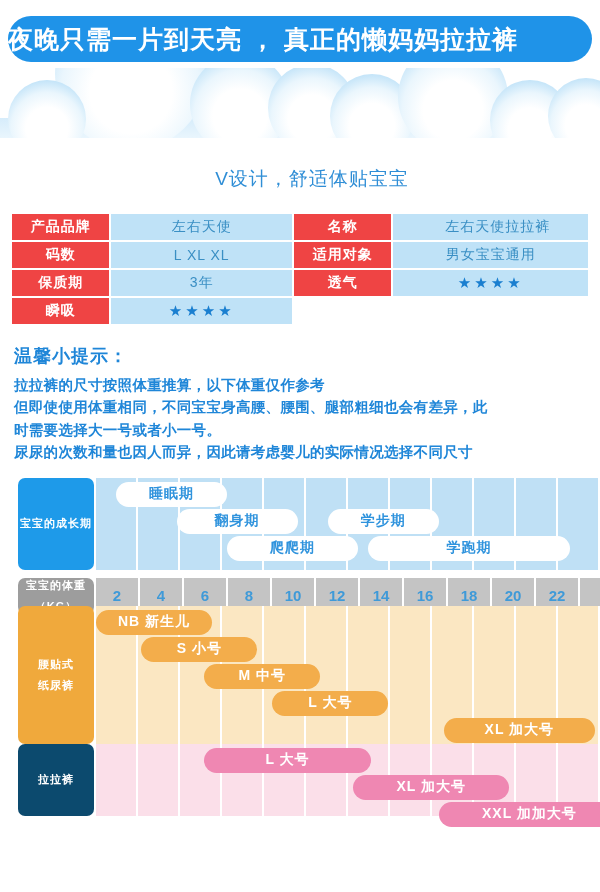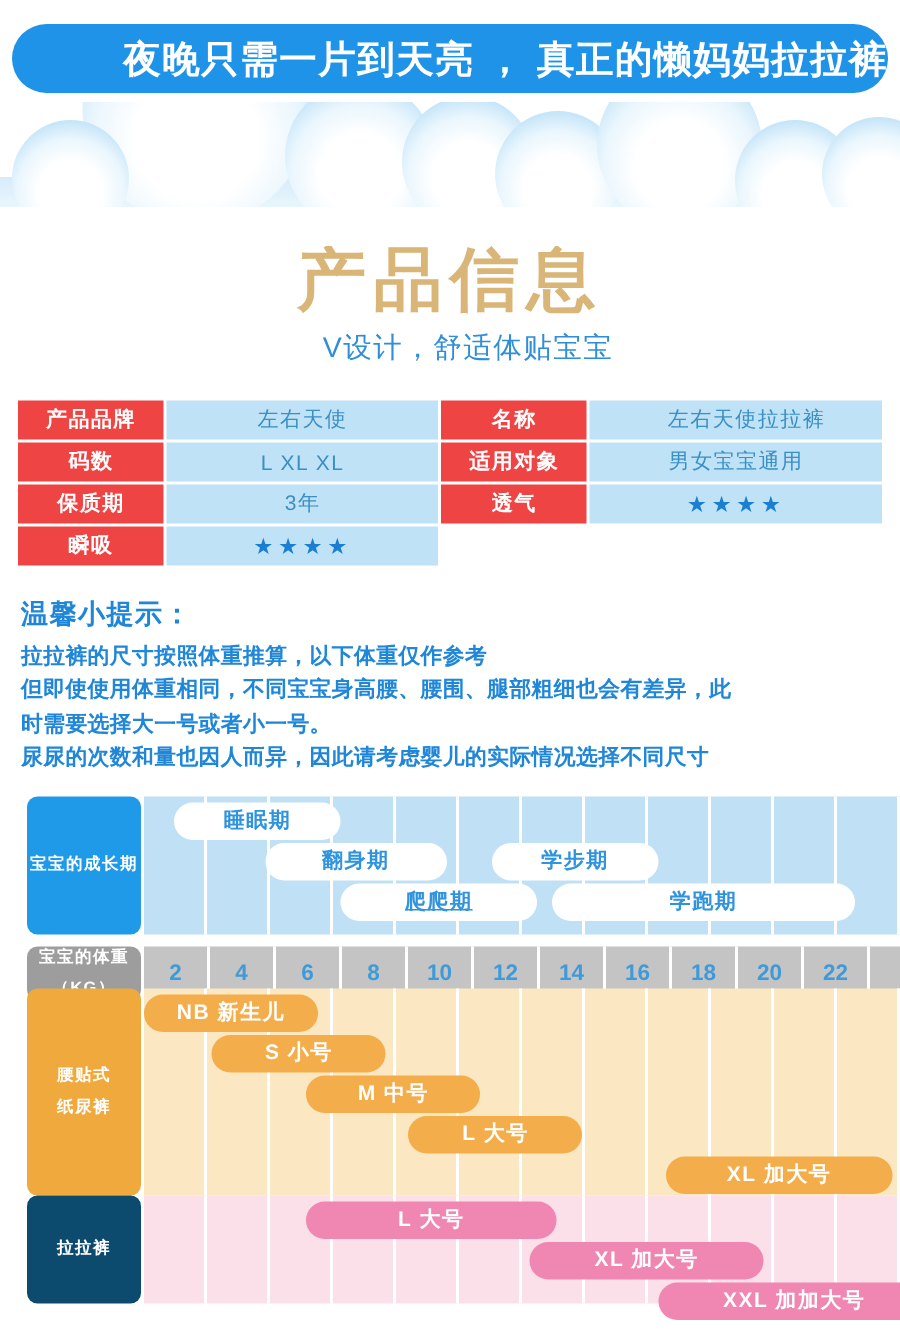--- a/index.html
+++ b/index.html
@@ -18,21 +18,21 @@
   
   .header-wrap {
     padding: 16px 8px 0 8px;
   }
   .header-banner {
     background: #1f93e8;
     border-radius: 28px;
     height: 46px;
     display: flex;
     align-items: center;
-    justify-content: flex-end;
+    justify-content: flex-start;
   }
   .header-banner-text {
     color: #ffffff;
     font-size: 25px;
     font-weight: bold;
     letter-spacing: 1px;
     white-space: nowrap;
   }
 
   
@@ -255,21 +255,20 @@
   <div class="puff p3"></div>
   <div class="puff p4"></div>
   <div class="puff p5"></div>
   <div class="puff p6"></div>
   <div class="puff p7"></div>
   <div class="puff p8"></div>
   <div class="cloud-white"></div>
 </div>
 
 <div class="title-block">
-  <div class="main-title">产品信息</div>
   <div class="sub-title">V设计，舒适体贴宝宝</div>
 </div>
 
 <table class="info-table">
   <tbody>
       <tr>
         <td class="cell-label" style="width: 17.5%;">产品品牌</td>
         <td class="cell-value" style="width: 32.5%;">左右天使</td>
         <td class="cell-label" style="width: 17.5%;">名称</td>
         <td class="cell-value" style="width: 32.5%; padding-left: 14px;">左右天使拉拉裤</td>
@@ -327,21 +326,21 @@
         </div>
         <div class="pill pill-growth" style="left: 4%; width: 22%; top: 4px;">
           <span>睡眠期</span>
         </div>
         <div class="pill pill-growth" style="left: 16%; width: 24%; top: 31px;">
           <span>翻身期</span>
         </div>
         <div class="pill pill-growth" style="left: 46%; width: 22%; top: 31px;">
           <span>学步期</span>
         </div>
-        <div class="pill pill-growth" style="left: 26%; width: 26%; top: 58px; text-decoration: underline;">
+        <div class="pill pill-growth" style="left: 26%; width: 26%; top: 58px;">
           <span>爬爬期</span>
         </div>
         <div class="pill pill-growth" style="left: 54%; width: 40%; top: 58px;">
           <span>学跑期</span>
         </div>
       </div>
     </div>
     <div class="chart-row row-weight" style="top: 100px; height: 36px; padding-left: 24px;">
       <div class="row-label">
         <span>宝宝的体重</span>

